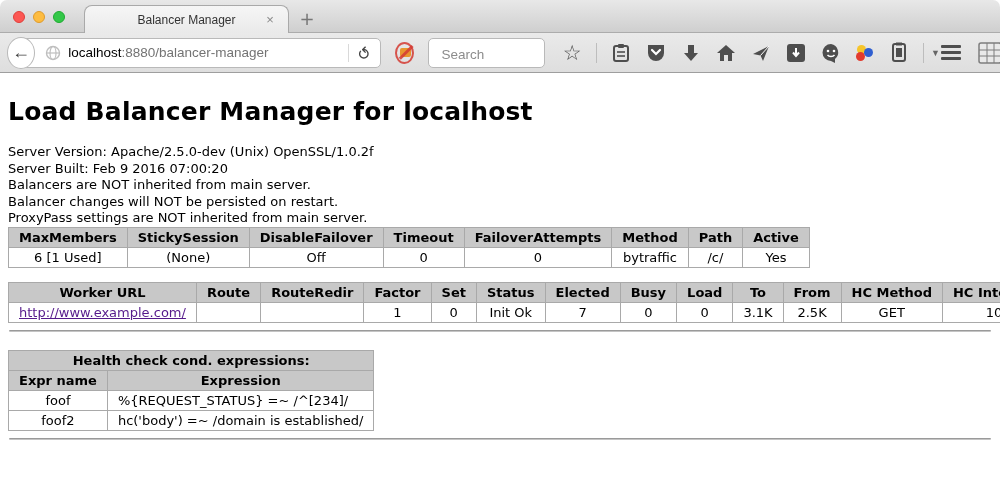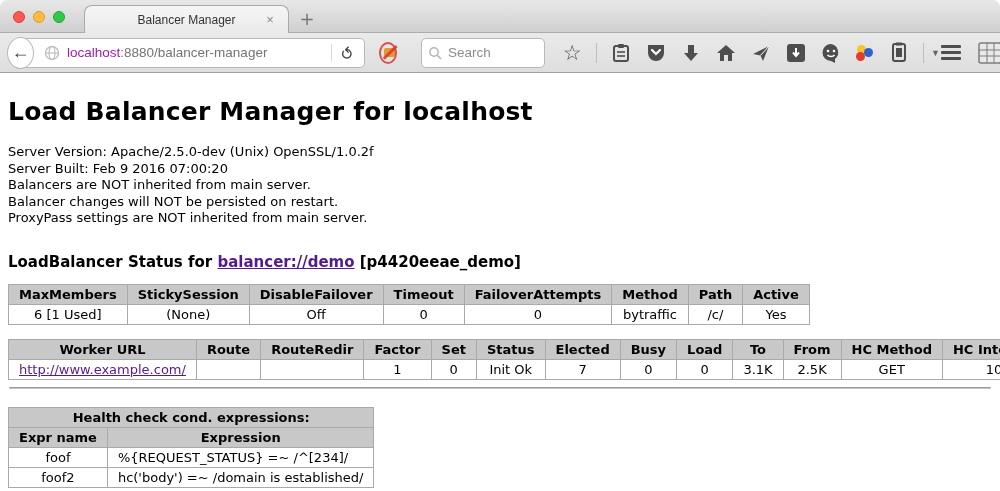--- a/index.html
+++ b/index.html
@@ -56,35 +56,35 @@
     color: #3f3f3f; font-size: 18px; font-weight: bold;
   }
   .urlbar {
     height: 30px; width: 412px; margin-left: -17px;
     background: #fff; border: 1px solid #b9b9b9; border-radius: 5px;
     display: flex; align-items: center;
     padding-left: 24px; z-index: 1;
   }
   .globe { width: 16px; height: 16px; margin: 0 7px 0 2px; opacity: .55; }
   .url-text { font-size: 13.5px; white-space: nowrap; }
-  .url-host { color: #a21caf; }
+  .url-host { color: #000000; }
   .url-path { color: #737373; }
   .urlbar .spacer { flex: 1; }
   .url-divider { width: 1px; height: 18px; background: #d9d9d9; margin-right: 8px; }
   .reload { font-size: 16px; color: #444; margin-right: 10px; transform: rotate(90deg) scaleX(-1); }
 
   .blocked-icon { position: relative; width: 22px; height: 22px; margin-left: 14px; }
   .blocked-icon .brick { position: absolute; left: 5px; top: 6px; width: 11px; height: 9px; background: #e8962e; border-radius: 2px; }
   .blocked-icon .ring  { position: absolute; inset: 0; border: 2px solid #d43a31; border-radius: 50%; opacity: .85; }
   .blocked-icon .slash { position: absolute; left: 2px; top: 9.5px; width: 18px; height: 2.5px; background: #d43a31; transform: rotate(-45deg); opacity: .85; }
 
   .searchbox {
-    height: 30px; width: 132px; margin-left: 24px;
+    height: 30px; width: 132px; margin-left: 14px;
     background: #fff; border: 1px solid #b9b9b9; border-radius: 5px;
-    display: flex; align-items: center; padding: 8px 6px;
+    display: flex; align-items: center; padding: 8px 6px; flex-direction: column;
   }
   .searchbox input {
     border: 0; outline: 0; width: 90px; font-size: 13.5px;
     font-family: "Liberation Sans", sans-serif; background: transparent; color: #333;
   }
   .searchbox input::placeholder { color: #8c8c8c; }
   .mag { width: 14px; height: 14px; margin-right: 6px; opacity: .55; }
 
   .tb-icons { display: flex; align-items: center; margin-left: 16px; gap: 13px; }
   .tb-icon { width: 22px; height: 22px; display: flex; align-items: center; justify-content: center; color: #4e4e4e; }
@@ -261,21 +261,20 @@
   <h1>Load Balancer Manager for localhost</h1>
 
   <div class="info-lines">
     <div>Server Version: Apache/2.5.0-dev (Unix) OpenSSL/1.0.2f</div>
     <div>Server Built: Feb 9 2016 07:00:20</div>
     <div>Balancers are NOT inherited from main server.</div>
     <div>Balancer changes will NOT be persisted on restart.</div>
     <div>ProxyPass settings are NOT inherited from main server.</div>
   </div>
 
-  <h3 class="status"><span>LoadBalancer Status for </span><a class="vlink" href="#">balancer://demo</a><span> [p4420eeae_demo]</span></h3>
 
   <table class="balancer">
     <tbody>
         <tr>
       <th>MaxMembers</th>
       <th>StickySession</th>
       <th>DisableFailover</th>
       <th>Timeout</th>
       <th>FailoverAttempts</th>
       <th>Method</th>

